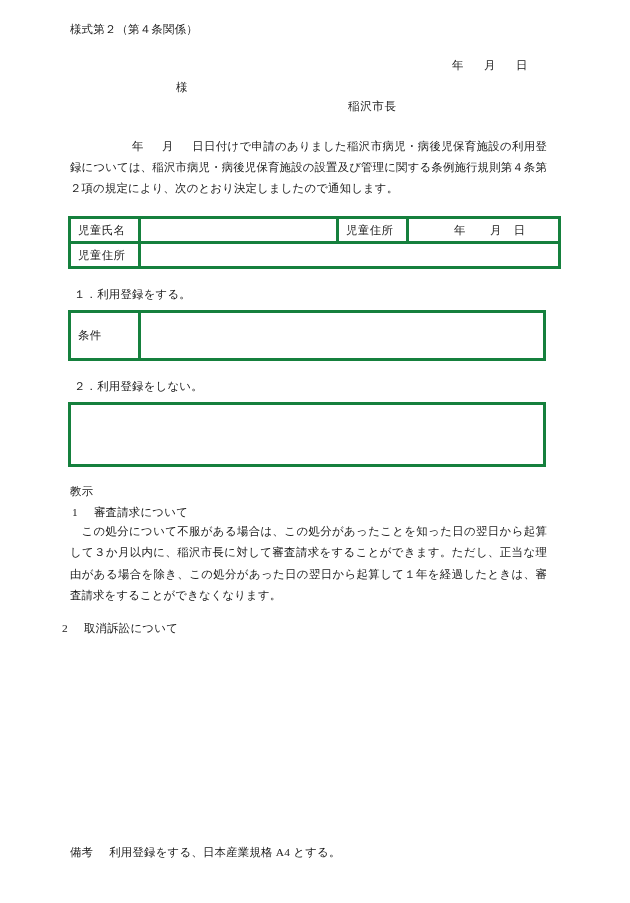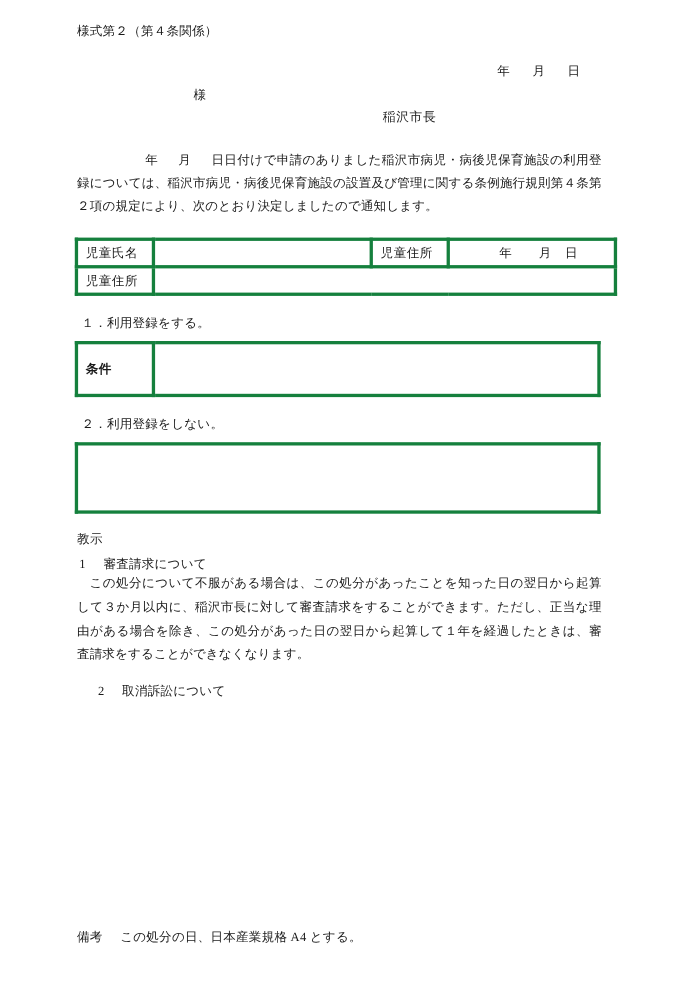--- a/index.html
+++ b/index.html
@@ -120,21 +120,21 @@
     top: 289px;
     font-size: 11.4px;
     letter-spacing: 0.02em;
   }
   
   #condition-table {
     left: 68px;
     top: 310px;
     width: 478px;
   }
-  #condition-table tr { height: 48px; font-weight: bold; }
+  #condition-table tr { height: 48px; }
   #condition-table .c-label { width: 67px; }
 
   
   #decision-2-heading {
     left: 74px;
     top: 381px;
     font-size: 11.4px;
     letter-spacing: 0.02em;
   }
   
@@ -159,21 +159,21 @@
     letter-spacing: 0.04em;
   }
   .instr-heading {
     position: absolute;
     font-size: 11.4px;
     letter-spacing: 0.02em;
     white-space: nowrap;
   }
   .instr-heading .num { display: inline-block; width: 22px; }
   #instr-1-heading { left: 72px; top: 505px; }
-  #instr-2-heading { left: 89px; top: 621px; }
+  #instr-2-heading { left: 62px; top: 621px; }
 
   .instr-body {
     position: absolute;
     width: 477px;
     left: 70px;
     font-size: 11.4px;
     line-height: 1.88;
     text-align: justify;
     text-justify: inter-character;
     letter-spacing: 0.012em;
@@ -268,16 +268,16 @@
   <div class="instr-heading jp" id="instr-1-heading">
     <span class="num">1</span><span>審査請求について</span>
   </div>
   <div class="instr-body jp" id="instr-1-body">この処分について不服がある場合は、この処分があったことを知った日の翌日から起算して３か月以内に、稲沢市長に対して審査請求をすることができます。ただし、正当な理由がある場合を除き、この処分があった日の翌日から起算して１年を経過したときは、審査請求をすることができなくなります。</div>
 
   <div class="instr-heading jp" id="instr-2-heading">
     <span class="num">2</span><span>取消訴訟について</span>
   </div>
 
   <div class="ln jp" id="remarks-note">
-    <span>備考</span><span class="gap"></span><span>この処分の日、日本産業規格 A4 とする。</span>
+    <span>備考</span><span class="gap"></span><span>利用登録をする、日本産業規格 A4 とする。</span>
   </div>
 
 </div>
 
 </body></html>

